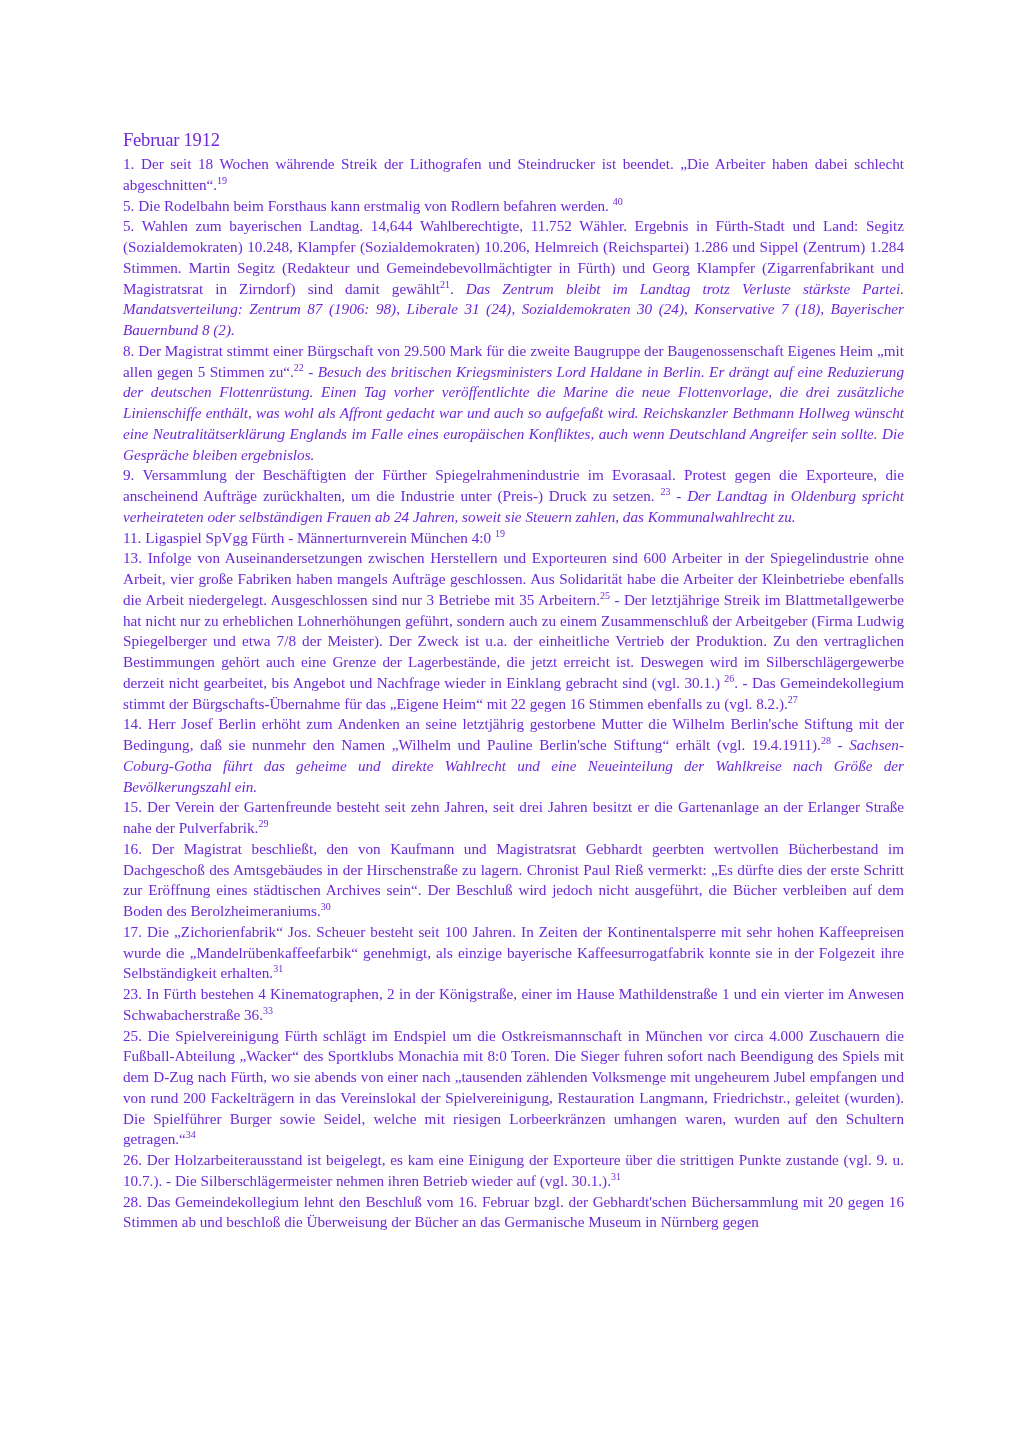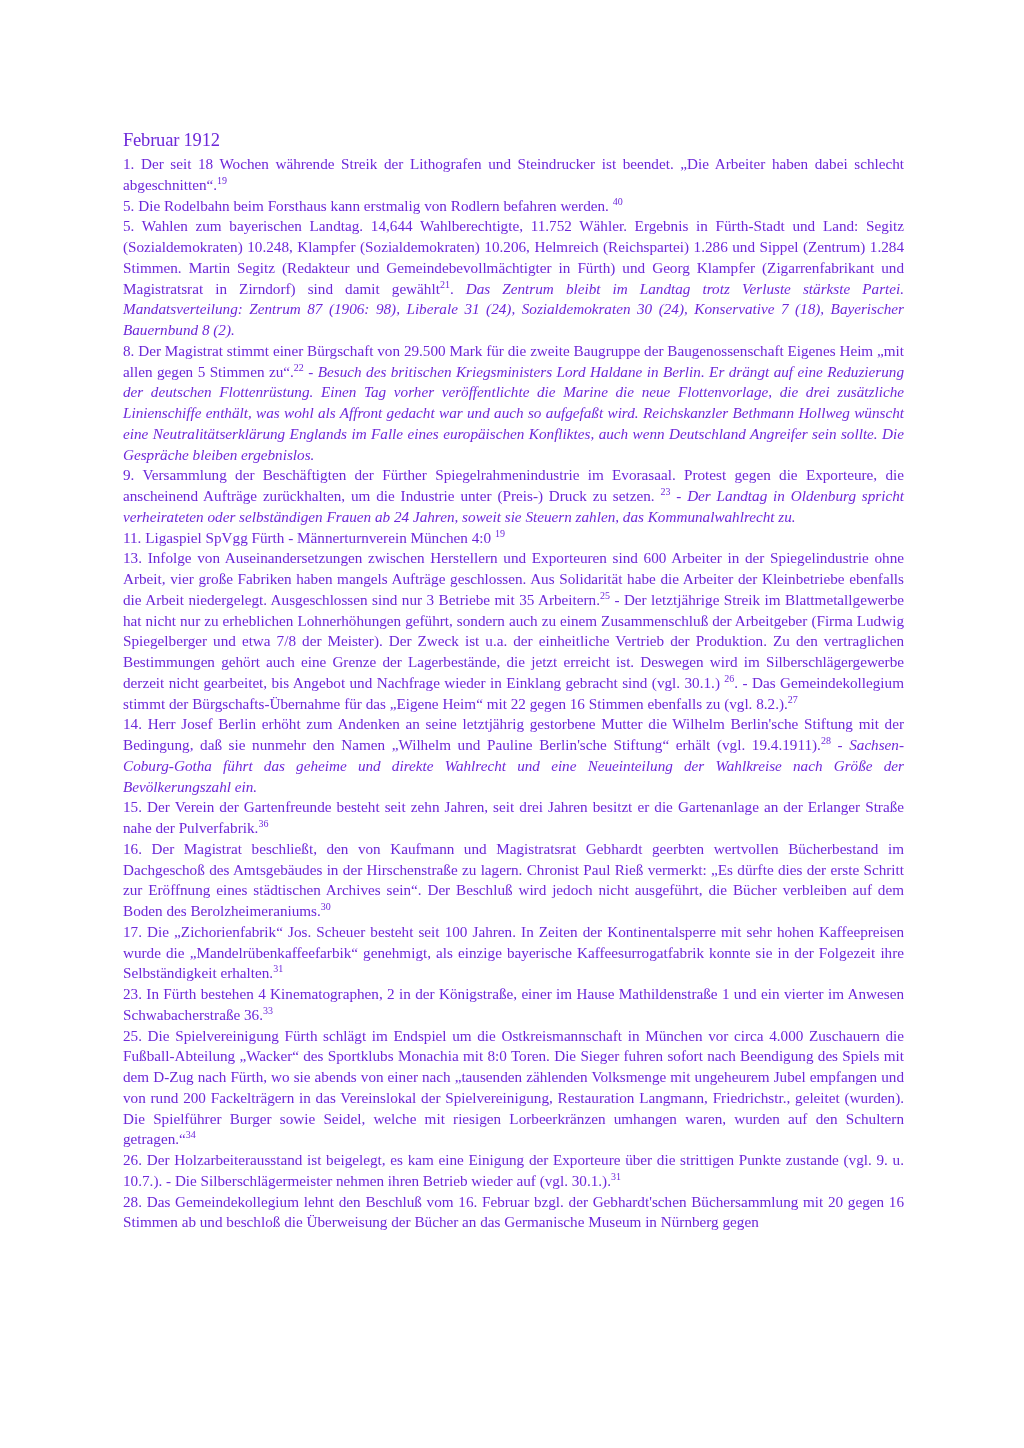--- a/index.html
+++ b/index.html
@@ -22,21 +22,21 @@
   <div class="heading">Februar 1912</div>
   <div id="entries">
       <p class="entry"><span>1. Der seit 18 Wochen währende Streik der Lithografen und Steindrucker ist beendet. „Die Arbeiter haben dabei schlecht abgeschnitten“.</span><sup>19</sup></p>
       <p class="entry"><span>5. Die Rodelbahn beim Forsthaus kann erstmalig von Rodlern befahren werden. </span><sup>40</sup></p>
       <p class="entry"><span>5. Wahlen zum bayerischen Landtag. 14,644 Wahlberechtigte, 11.752 Wähler. Ergebnis in Fürth-Stadt und Land: Segitz (Sozialdemokraten) 10.248, Klampfer (Sozialdemokraten) 10.206, Helmreich (Reichspartei) 1.286 und Sippel (Zentrum) 1.284 Stimmen. Martin Segitz (Redakteur und Gemeindebevollmächtigter in Fürth) und Georg Klampfer (Zigarrenfabrikant und Magistratsrat in Zirndorf) sind damit gewählt</span><sup>21</sup><span>. </span><span class="it">Das Zentrum bleibt im Landtag trotz Verluste stärkste Partei. Mandatsverteilung: Zentrum 87 (1906: 98), Liberale 31 (24), Sozialdemokraten 30 (24), Konservative 7 (18), Bayerischer Bauernbund 8 (2).</span></p>
       <p class="entry"><span>8. Der Magistrat stimmt einer Bürgschaft von 29.500 Mark für die zweite Baugruppe der Baugenossenschaft Eigenes Heim „mit allen gegen 5 Stimmen zu“.</span><sup>22</sup><span> - </span><span class="it">Besuch des britischen Kriegsministers Lord Haldane in Berlin. Er drängt auf eine Reduzierung der deutschen Flottenrüstung. Einen Tag vorher veröffentlichte die Marine die neue Flottenvorlage, die drei zusätzliche Linienschiffe enthält, was wohl als Affront gedacht war und auch so aufgefaßt wird. Reichskanzler Bethmann Hollweg wünscht eine Neutralitätserklärung Englands im Falle eines europäischen Konfliktes, auch wenn Deutschland Angreifer sein sollte. Die Gespräche bleiben ergebnislos.</span></p>
       <p class="entry"><span>9. Versammlung der Beschäftigten der Fürther Spiegelrahmenindustrie im Evorasaal. Protest gegen die Exporteure, die anscheinend Aufträge zurückhalten, um die Industrie unter (Preis-) Druck zu setzen. </span><sup>23</sup><span> - </span><span class="it">Der Landtag in Oldenburg spricht verheirateten oder selbständigen Frauen ab 24 Jahren, soweit sie Steuern zahlen, das Kommunalwahlrecht zu.</span></p>
       <p class="entry"><span>11. Ligaspiel SpVgg Fürth - Männerturnverein München 4:0 </span><sup>19</sup></p>
       <p class="entry"><span>13. Infolge von Auseinandersetzungen zwischen Herstellern und Exporteuren sind 600 Arbeiter in der Spiegelindustrie ohne Arbeit, vier große Fabriken haben mangels Aufträge geschlossen. Aus Solidarität habe die Arbeiter der Kleinbetriebe ebenfalls die Arbeit niedergelegt. Ausgeschlossen sind nur 3 Betriebe mit 35 Arbeitern.</span><sup>25</sup><span> - Der letztjährige Streik im Blattmetallgewerbe hat nicht nur zu erheblichen Lohnerhöhungen geführt, sondern auch zu einem Zusammenschluß der Arbeitgeber (Firma Ludwig Spiegelberger und etwa 7/8 der Meister). Der Zweck ist u.a. der einheitliche Vertrieb der Produktion. Zu den vertraglichen Bestimmungen gehört auch eine Grenze der Lagerbestände, die jetzt erreicht ist. Deswegen wird im Silberschlägergewerbe derzeit nicht gearbeitet, bis Angebot und Nachfrage wieder in Einklang gebracht sind (vgl. 30.1.) </span><sup>26</sup><span>. - Das Gemeindekollegium stimmt der Bürgschafts-Übernahme für das „Eigene Heim“ mit 22 gegen 16 Stimmen ebenfalls zu (vgl. 8.2.).</span><sup>27</sup></p>
       <p class="entry"><span>14. Herr Josef Berlin erhöht zum Andenken an seine letztjährig gestorbene Mutter die Wilhelm Berlin'sche Stiftung mit der Bedingung, daß sie nunmehr den Namen „Wilhelm und Pauline Berlin'sche Stiftung“ erhält (vgl. 19.4.1911).</span><sup>28</sup><span> - </span><span class="it">Sachsen-Coburg-Gotha führt das geheime und direkte Wahlrecht und eine Neueinteilung der Wahlkreise nach Größe der Bevölkerungszahl ein.</span></p>
-      <p class="entry"><span>15. Der Verein der Gartenfreunde besteht seit zehn Jahren, seit drei Jahren besitzt er die Gartenanlage an der Erlanger Straße nahe der Pulverfabrik.</span><sup>36</sup></p>
+      <p class="entry"><span>15. Der Verein der Gartenfreunde besteht seit zehn Jahren, seit drei Jahren besitzt er die Gartenanlage an der Erlanger Straße nahe der Pulverfabrik.</span><sup>29</sup></p>
       <p class="entry"><span>16. Der Magistrat beschließt, den von Kaufmann und Magistratsrat Gebhardt geerbten wertvollen Bücherbestand im Dachgeschoß des Amtsgebäudes in der Hirschenstraße zu lagern. Chronist Paul Rieß vermerkt: „Es dürfte dies der erste Schritt zur Eröffnung eines städtischen Archives sein“. Der Beschluß wird jedoch nicht ausgeführt, die Bücher verbleiben auf dem Boden des Berolzheimeraniums.</span><sup>30</sup></p>
       <p class="entry"><span>17. Die „Zichorienfabrik“ Jos. Scheuer besteht seit 100 Jahren. In Zeiten der Kontinentalsperre mit sehr hohen Kaffeepreisen wurde die „Mandelrübenkaffeefarbik“ genehmigt, als einzige bayerische Kaffeesurrogatfabrik konnte sie in der Folgezeit ihre Selbständigkeit erhalten.</span><sup>31</sup></p>
       <p class="entry"><span>23. In Fürth bestehen 4 Kinematographen, 2 in der Königstraße, einer im Hause Mathildenstraße 1 und ein vierter im Anwesen Schwabacherstraße 36.</span><sup>33</sup></p>
       <p class="entry"><span>25. Die Spielvereinigung Fürth schlägt im Endspiel um die Ostkreismannschaft in München vor circa 4.000 Zuschauern die Fußball-Abteilung „Wacker“ des Sportklubs Monachia mit 8:0 Toren. Die Sieger fuhren sofort nach Beendigung des Spiels mit dem D-Zug nach Fürth, wo sie abends von einer nach „tausenden zählenden Volksmenge mit ungeheurem Jubel empfangen und von rund 200 Fackelträgern in das Vereinslokal der Spielvereinigung, Restauration Langmann, Friedrichstr., geleitet (wurden). Die Spielführer Burger sowie Seidel, welche mit riesigen Lorbeerkränzen umhangen waren, wurden auf den Schultern getragen.“</span><sup>34</sup></p>
       <p class="entry"><span>26. Der Holzarbeiterausstand ist beigelegt, es kam eine Einigung der Exporteure über die strittigen Punkte zustande (vgl. 9. u. 10.7.). - Die Silberschlägermeister nehmen ihren Betrieb wieder auf (vgl. 30.1.).</span><sup>31</sup></p>
       <p class="entry"><span>28. Das Gemeindekollegium lehnt den Beschluß vom 16. Februar bzgl. der Gebhardt'schen Büchersammlung mit 20 gegen 16 Stimmen ab und beschloß die Überweisung der Bücher an das Germanische Museum in Nürnberg gegen</span></p>
     </div>
 </div>
 
 </body></html>

